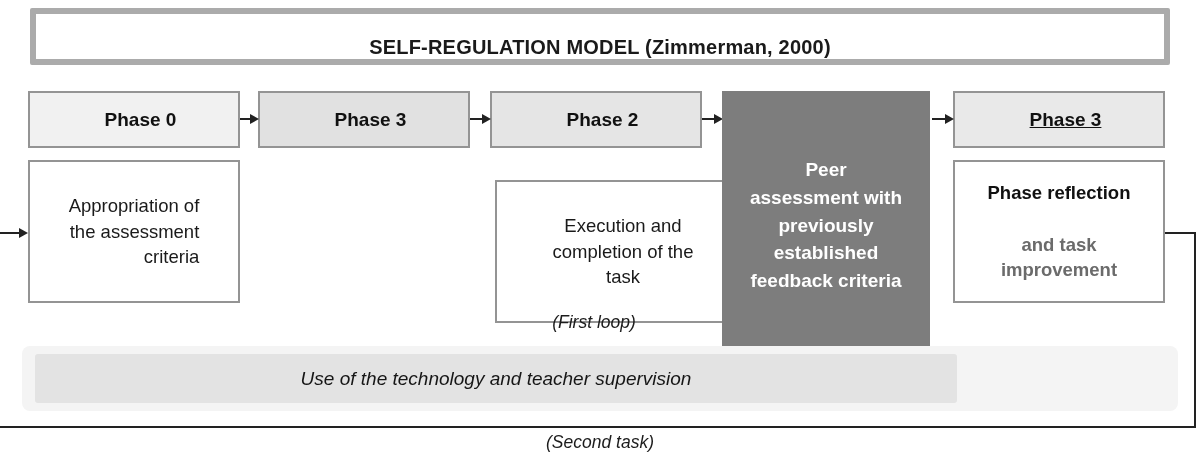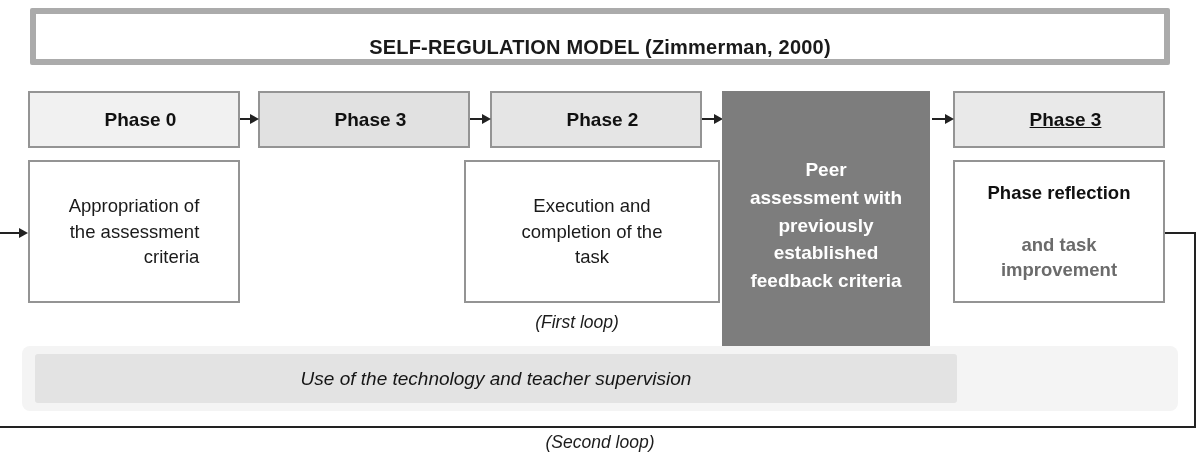--- a/index.html
+++ b/index.html
@@ -27,21 +27,21 @@
   .hdr.p3{left:953px;width:212px;background:var(--phase3-bg,#e9e9e9);text-decoration:underline;}
   
   .bodybox{
     position:absolute;top:160px;height:143px;box-sizing:border-box;
     border:2px solid var(--box-border,#949494);background:#fff;
     display:flex;align-items:center;justify-content:center;
     text-align:center;font-size:18.5px;line-height:1.4;white-space:pre-line;
   }
   .bodybox.p0{left:28px;width:212px;text-align:right;}
   .bodybox.p1{left:258px;width:212px;}
-  .bodybox.p2{left:464px;width:256px;}
+  .bodybox.p2{left:495px;width:256px;margin-top:20px;}
   .bodybox.p3{left:953px;width:212px;font-weight:bold;}
   .p3-primary{display:block;color:#111;}
   .p3-secondary{display:block;color:var(--secondary-text,#6b6b6b);white-space:pre-line;}
   
   .peer-box{
     position:absolute;left:722px;top:91px;width:208px;height:269px;box-sizing:border-box;
     background:var(--peer-box-bg,#7d7d7d);color:var(--peer-box-text,#fff);
     display:flex;align-items:center;justify-content:center;text-align:center;
     font-size:19px;font-weight:bold;line-height:1.47;white-space:pre-line;
   }
@@ -57,21 +57,21 @@
   .a3{left:702px;top:118px;width:13px;}
   .a4{left:932px;top:118px;width:14px;}
   .entry{left:0;top:232px;width:20px;}
   
   .line{position:absolute;background:var(--line-color,#222);}
   .loop-stub{left:1165px;top:232px;width:31px;height:2px;}
   .loop-vert{left:1194px;top:232px;width:2px;height:196px;}
   .loop-bottom{left:0;top:426px;width:1196px;height:2px;}
   
   .loop-label{position:absolute;font-style:italic;font-size:17.5px;color:#1c1c1c;text-align:center;}
-  .first-loop{left:471px;top:312px;width:212px;}
+  .first-loop{left:488px;top:312px;width:212px;}
   .second-loop{left:0;top:432px;width:1200px;}
   
   .band-outer{
     position:absolute;left:22px;top:346px;width:1156px;height:65px;
     background:var(--band-outer-bg,#f4f4f4);border-radius:8px;
   }
   .band-inner{
     position:absolute;left:35px;top:354px;width:922px;height:49px;
     background:var(--band-inner-bg,#e3e3e3);border-radius:3px;
     display:flex;align-items:center;justify-content:center;
@@ -120,15 +120,15 @@
 
   <div class="loop-label first-loop">(First loop)</div>
 
   <div class="band-outer"></div>
   <div class="band-inner">Use of the technology and teacher supervision</div>
 
   <div class="line loop-stub"></div>
   <div class="line loop-vert"></div>
   <div class="line loop-bottom"></div>
 
-  <div class="loop-label second-loop">(Second loop)</div>
+  <div class="loop-label second-loop">(Second task)</div>
 
 </div>
 
 </body></html>

